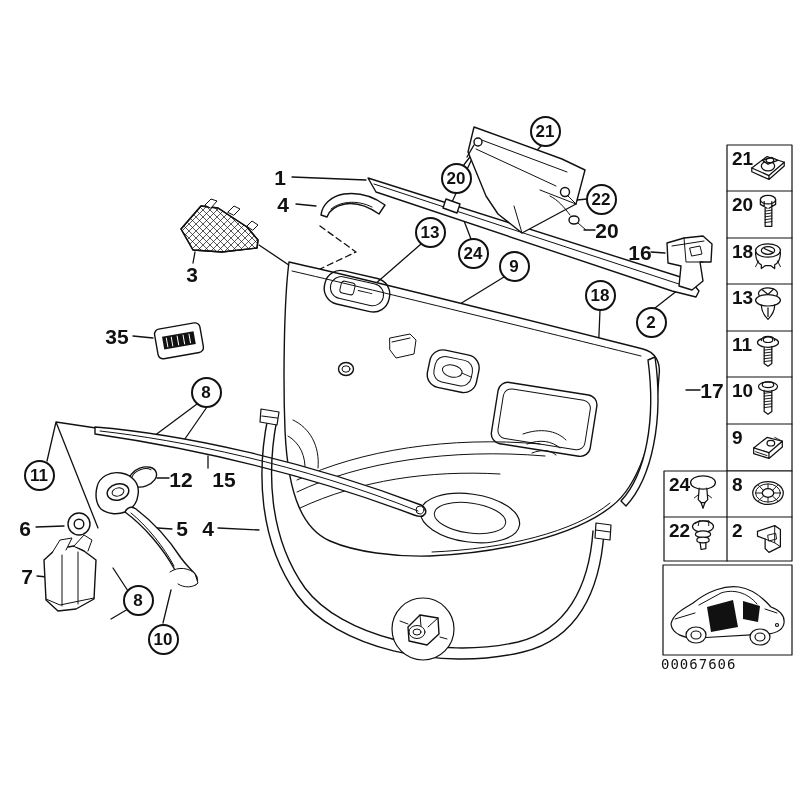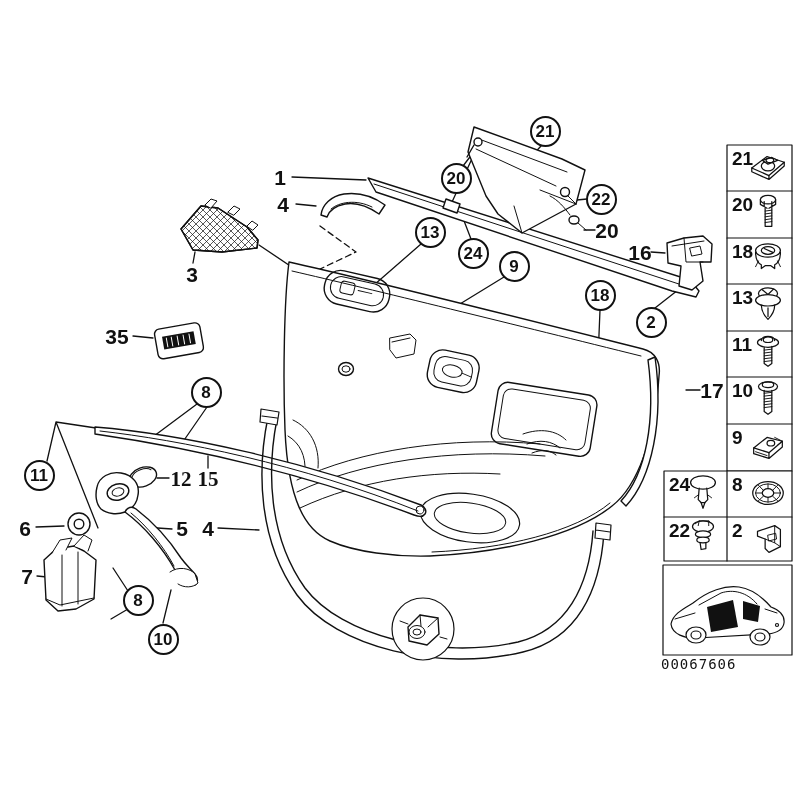--- a/index.html
+++ b/index.html
@@ -236,22 +236,22 @@
     <div class="callout-circle" style="left: 584.5px; top: 279.5px;">18</div>
     <div class="callout-circle" style="left: 635.5px; top: 306.5px;">2</div>
     <div class="callout-circle" style="left: 190.5px; top: 376.5px;">8</div>
     <div class="callout-circle" style="left: 23.5px; top: 459.5px;">11</div>
     <div class="callout-circle" style="left: 122.5px; top: 584.5px;">8</div>
     <div class="callout-circle" style="left: 147.5px; top: 623.5px;">10</div>
     <div class="callout-plain" style="left: 280px; top: 177px;">1</div>
     <div class="callout-plain" style="left: 283px; top: 204px;">4</div>
     <div class="callout-plain" style="left: 192px; top: 274px;">3</div>
     <div class="callout-plain" style="left: 117px; top: 336px;">35</div>
-    <div class="callout-plain" style="left: 181px; top: 479px; font-family: Liberation Serif, serif;">12</div>
-    <div class="callout-plain" style="left: 208px; top: 479px; font-family: Liberation Serif, serif;">15</div>
+    <div class="callout-plain" style="left: 181px; top: 479px;">12</div>
+    <div class="callout-plain" style="left: 224px; top: 479px;">15</div>
     <div class="callout-plain" style="left: 25px; top: 528px;">6</div>
     <div class="callout-plain" style="left: 182px; top: 528px;">5</div>
     <div class="callout-plain" style="left: 208px; top: 528px;">4</div>
     <div class="callout-plain" style="left: 27px; top: 576px;">7</div>
     <div class="callout-plain" style="left: 640px; top: 252px;">16</div>
     <div class="callout-plain" style="left: 607px; top: 230px;">20</div>
     <div class="callout-plain" style="left: 712px; top: 390px;">17</div>
     <div class="legend-label" style="left: 732px; top: 149px;">21</div>
     <span class="legend-icon" style="left: 746px; top: 146px;">
       <svg width="44" height="42" viewBox="0 0 46 44">

